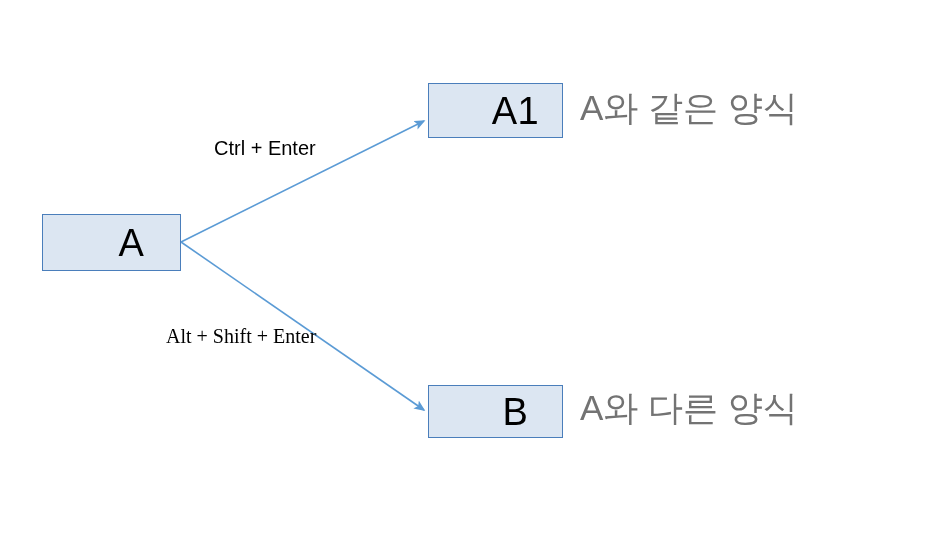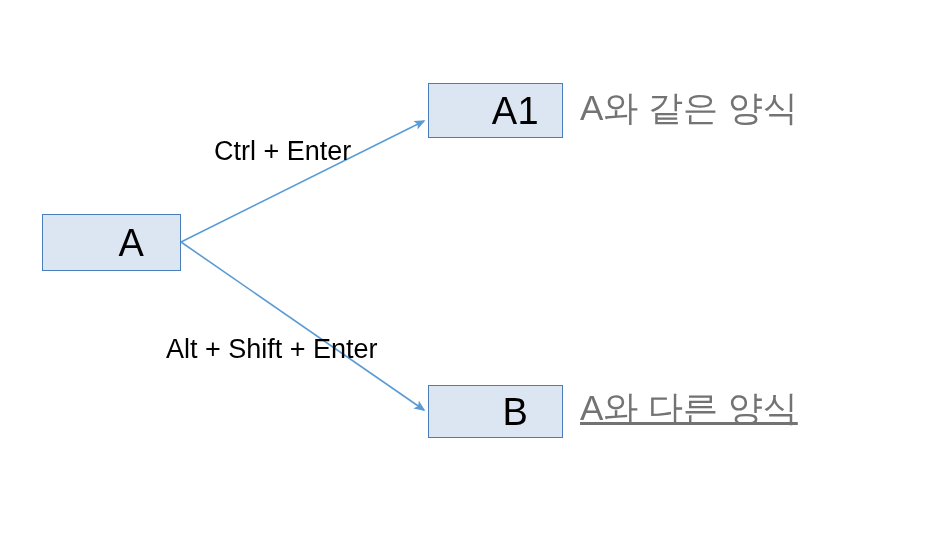--- a/index.html
+++ b/index.html
@@ -39,37 +39,37 @@
     color: #000000;
     font-weight: 400;
     letter-spacing: 0.5px;
   }
   #node-a  { left: 42px;  top: 214px; width: 139px; height: 57px; }
   #node-a1 { left: 428px; top: 83px;  width: 135px; height: 55px; }
   #node-b  { left: 428px; top: 385px; width: 135px; height: 53px; }
 
   .edge-label {
     position: absolute;
-    font-size: 27px;
+    font-size: 20px;
     line-height: 1;
     color: #000000;
     white-space: nowrap;
   }
   #edge-label-top    { left: 214px; top: 138px; }
-  #edge-label-bottom { left: 166px; top: 336px; }
+  #edge-label-bottom { left: 166px; top: 326px; font-family: Liberation Serif, serif; }
 
   .side-note {
     position: absolute;
     font-size: 35px;
     line-height: 1.12;
     color: #737373;
     white-space: nowrap;
   }
   #note-a1 { left: 580px; top: 88px; }
-  #note-b  { left: 580px; top: 388px; text-decoration: underline; }
+  #note-b  { left: 580px; top: 388px; }
   .note-line { display: block; }
 </style>
 </head>
 <body>
 
 <div id="canvas">
 
   <svg id="edge-layer" viewBox="0 0 945 533" width="945" height="533" xmlns="http://www.w3.org/2000/svg">
     <defs>
       <marker id="arrowhead" markerWidth="7" markerHeight="7" refX="6" refY="3" orient="auto" markerUnits="strokeWidth">

